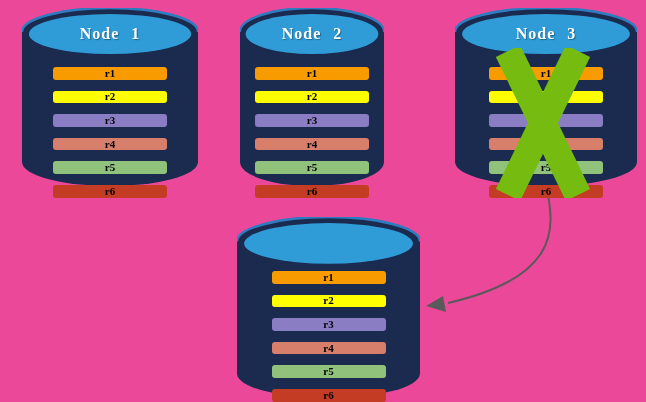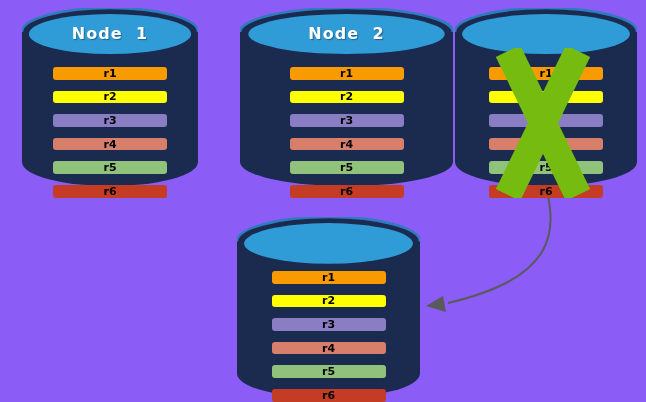--- a/index.html
+++ b/index.html
@@ -1,20 +1,20 @@
 <!DOCTYPE html>
 <html><head>
 <meta charset="utf-8">
 <style>
   html,body{margin:0;padding:0;background:#ffffff;font-family:"DejaVu Sans","Liberation Sans",sans-serif;}
-  .canvas{position:relative;width:646px;height:402px;background:#8b5cf6;overflow:hidden;}
+  .canvas{position:relative;width:646px;height:402px;background:#ec4899;overflow:hidden;font-family:Liberation Serif, serif;}
 
   .node{position:absolute;}
   .node1{left:22px;top:8px;width:176px;height:178px;}
-  .node2{left:240px;top:8px;width:213px;height:178px;}
+  .node2{left:240px;top:8px;width:144px;height:178px;}
   .node3{left:455px;top:8px;width:182px;height:178px;}
   .node4{left:237px;top:217px;width:183px;height:181px;}
 
   .cyl{position:absolute;left:0;top:0;width:100%;height:100%;display:block;}
 
   .node-title{
     position:absolute;top:18px;left:0;right:0;text-align:center;
     color:#ffffff;font-weight:bold;font-size:16px;line-height:16px;
     letter-spacing:1px;word-spacing:7px;
     text-shadow:1px 1px 1px rgba(0,0,0,0.35);
@@ -101,20 +101,21 @@
         </div>
       </div>
   </div>
 
   <div class="node node3">
     <svg class="cyl" viewBox="0 0 180 178" preserveAspectRatio="none">
       <path d="M0,24 A90,24 0 0 1 180,24 L180,154 A90,24 0 0 1 0,154 Z" fill="#1B2B4F"></path>
       <path d="M0,24 A90,24 0 0 1 180,24" fill="none" stroke-width="2.5" stroke="#2E7CC0"></path>
       <ellipse cx="90" cy="26" rx="83" ry="20" fill="#2F9BD7"></ellipse>
     </svg>
+    <div class="node-title">Node 3</div>
     <div class="rows">
         <div class="row" style="background: rgb(248, 155, 0);">
           <span>r1</span>
         </div>
         <div class="row" style="background: rgb(255, 255, 0);">
           <span>r2</span>
         </div>
         <div class="row" style="background: rgb(139, 125, 196);">
           <span>r3</span>
         </div>

